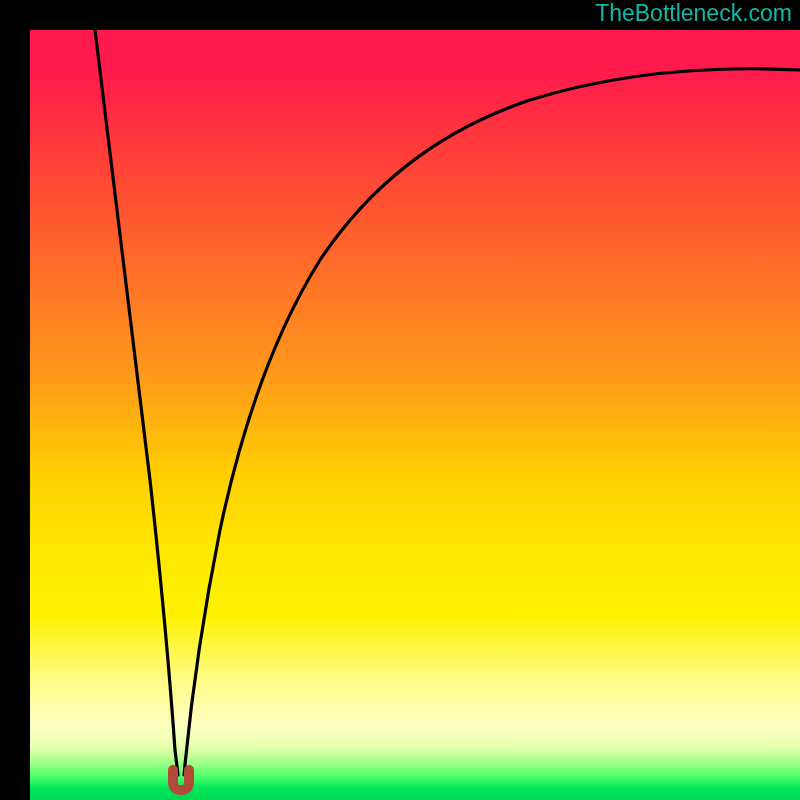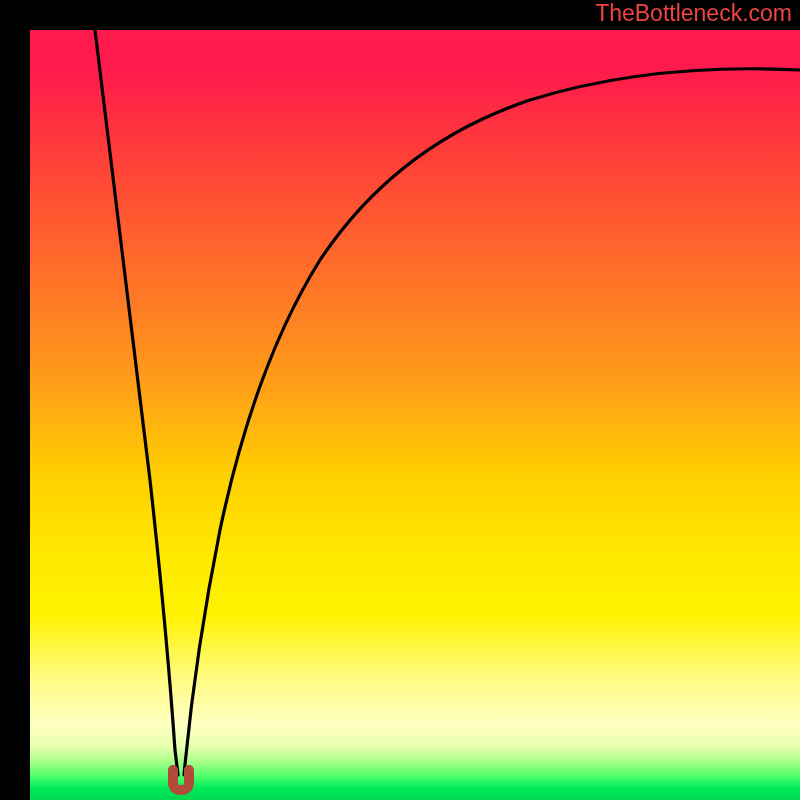--- a/index.html
+++ b/index.html
@@ -49,21 +49,21 @@
       #a8ff8a 95%,
       #4aff6a 97%,
       #00e85a 98.5%,
       #00d850 100%
     );
   }
   .watermark {
     position: absolute;
     top: 0px;
     right: 8px;
-    color: #ef4444;
+    color: #14b8a6;
     font-size: 23px;
     font-weight: 500;
     user-select: none;
   }
   svg.curve {
     position: absolute;
     left: 0;
     top: 0;
     width: 770px;
     height: 770px;

